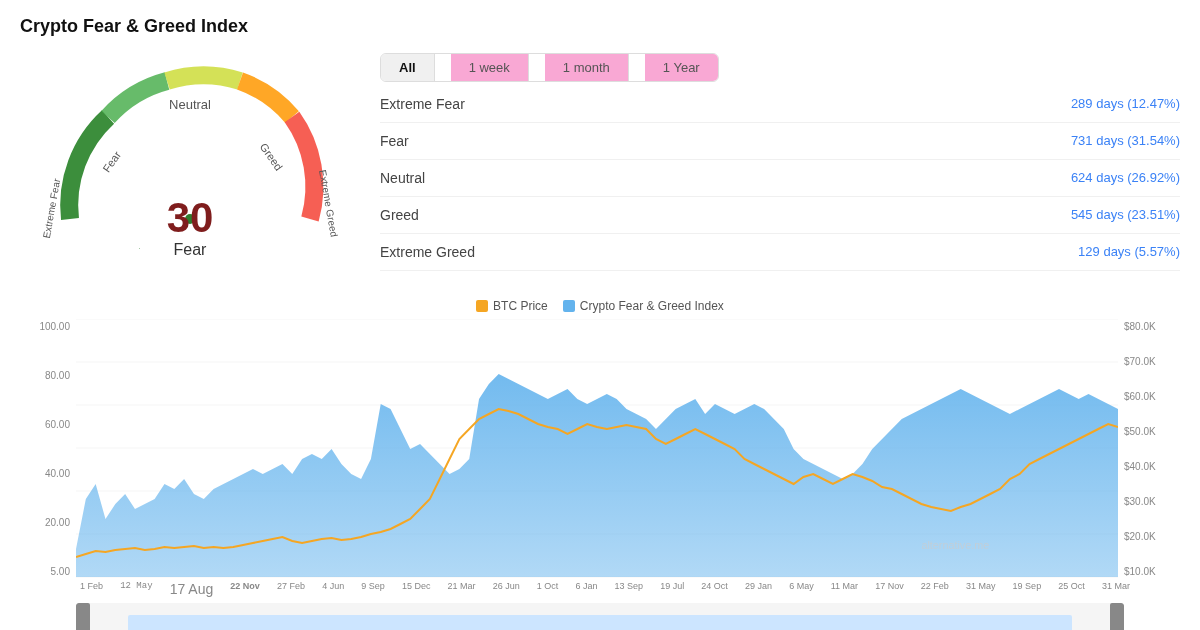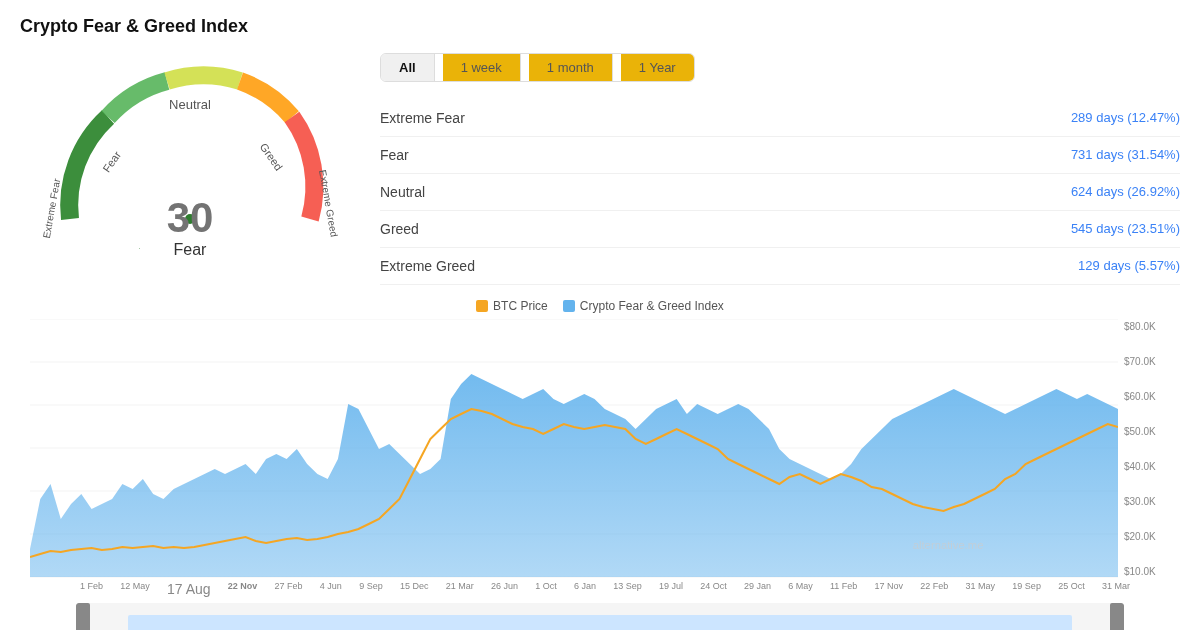--- a/index.html
+++ b/index.html
@@ -39,47 +39,47 @@
     .gauge-value {
       position: absolute;
       bottom: 30px;
       left: 50%;
       transform: translateX(-50%);
       text-align: center;
     }
     .gauge-number {
       font-size: 42px;
       font-weight: 700;
-      color: #737373;
+      color: #7f1d1d;
       line-height: 1;
     }
     .gauge-label {
       font-size: 16px;
       color: #333;
       margin-top: 2px;
     }
     
     .stats-panel {
       flex: 1;
       padding-top: 4px;
     }
     .time-filters {
       display: flex;
-      gap: 8px;
-      margin-bottom: 18px;
+      gap: 16px;
+      margin-bottom: 4px;
       border: 1px solid #ddd;
       border-radius: 6px;
       overflow: hidden;
       width: fit-content;
     }
     .time-filter-btn {
       padding: 6px 18px;
       font-size: 13px;
       border: none;
-      background: #eab308;
+      background: #f9a8d4;
       cursor: pointer;
       color: #555;
       border-right: 1px solid #ddd;
     }
     .time-filter-btn:last-child { border-right: none; }
     .time-filter-btn.active {
       background: #f0f0f0;
       font-weight: 600;
       color: #111;
     }
@@ -239,20 +239,28 @@
         <span>BTC Price</span>
       </div>
       <div class="legend-item">
         <div class="legend-dot" style="background:#63b3ed;"></div>
         <span>Crypto Fear &amp; Greed Index</span>
       </div>
     </div>
 
     <div style="display:flex; align-items:stretch; height:260px; margin: 0 10px;">
 
+      <div style="width:46px; display:flex; flex-direction:column; justify-content:space-between; align-items:flex-end; padding-right:6px; font-size:10px; color:#888; padding-bottom:2px; padding-top:2px;">
+        <span>100.00</span>
+        <span>80.00</span>
+        <span>60.00</span>
+        <span>40.00</span>
+        <span>20.00</span>
+        <span>5.00</span>
+      </div>
 
       <div style="flex:1; position:relative;">
         <svg width="100%" height="100%" viewBox="0 0 1060 260" preserveAspectRatio="none">
           <defs>
             <linearGradient id="blueGrad" x1="0" y1="0" x2="0" y2="1">
               <stop offset="0%" stop-color="#63b3ed" stop-opacity="0.9"></stop>
               <stop offset="100%" stop-color="#63b3ed" stop-opacity="0.5"></stop>
             </linearGradient>
           </defs>
 
@@ -309,37 +317,37 @@
         <span>$50.0K</span>
         <span>$40.0K</span>
         <span>$30.0K</span>
         <span>$20.0K</span>
         <span>$10.0K</span>
       </div>
     </div>
 
     <div class="x-axis-labels" id="x-axis-container">
     <span style="font-size: 9px;">1 Feb</span>
-        <span style="font-size: 9px;">12 May</span>
+        <span style="font-size: 9px; font-family: Liberation Mono, monospace;">12 May</span>
         <span style="font-size: 14px;">17 Aug</span>
         <span style="font-size: 9px; font-weight: bold;">22 Nov</span>
         <span style="font-size: 9px;">27 Feb</span>
         <span style="font-size: 9px;">4 Jun</span>
         <span style="font-size: 9px;">9 Sep</span>
         <span style="font-size: 9px;">15 Dec</span>
         <span style="font-size: 9px;">21 Mar</span>
         <span style="font-size: 9px;">26 Jun</span>
         <span style="font-size: 9px;">1 Oct</span>
         <span style="font-size: 9px;">6 Jan</span>
         <span style="font-size: 9px;">13 Sep</span>
         <span style="font-size: 9px;">19 Jul</span>
         <span style="font-size: 9px;">24 Oct</span>
         <span style="font-size: 9px;">29 Jan</span>
         <span style="font-size: 9px;">6 May</span>
-        <span style="font-size: 9px;">11 Feb</span>
+        <span style="font-size: 9px;">11 Mar</span>
         <span style="font-size: 9px;">17 Nov</span>
         <span style="font-size: 9px;">22 Feb</span>
         <span style="font-size: 9px;">31 May</span>
         <span style="font-size: 9px;">19 Sep</span>
         <span style="font-size: 9px;">25 Oct</span>
         <span style="font-size: 9px;">31 Mar</span>
       </div>
 
     <div class="mini-chart" style="margin: 6px 56px 0 56px;">
       <div class="mini-chart-fill"></div>

